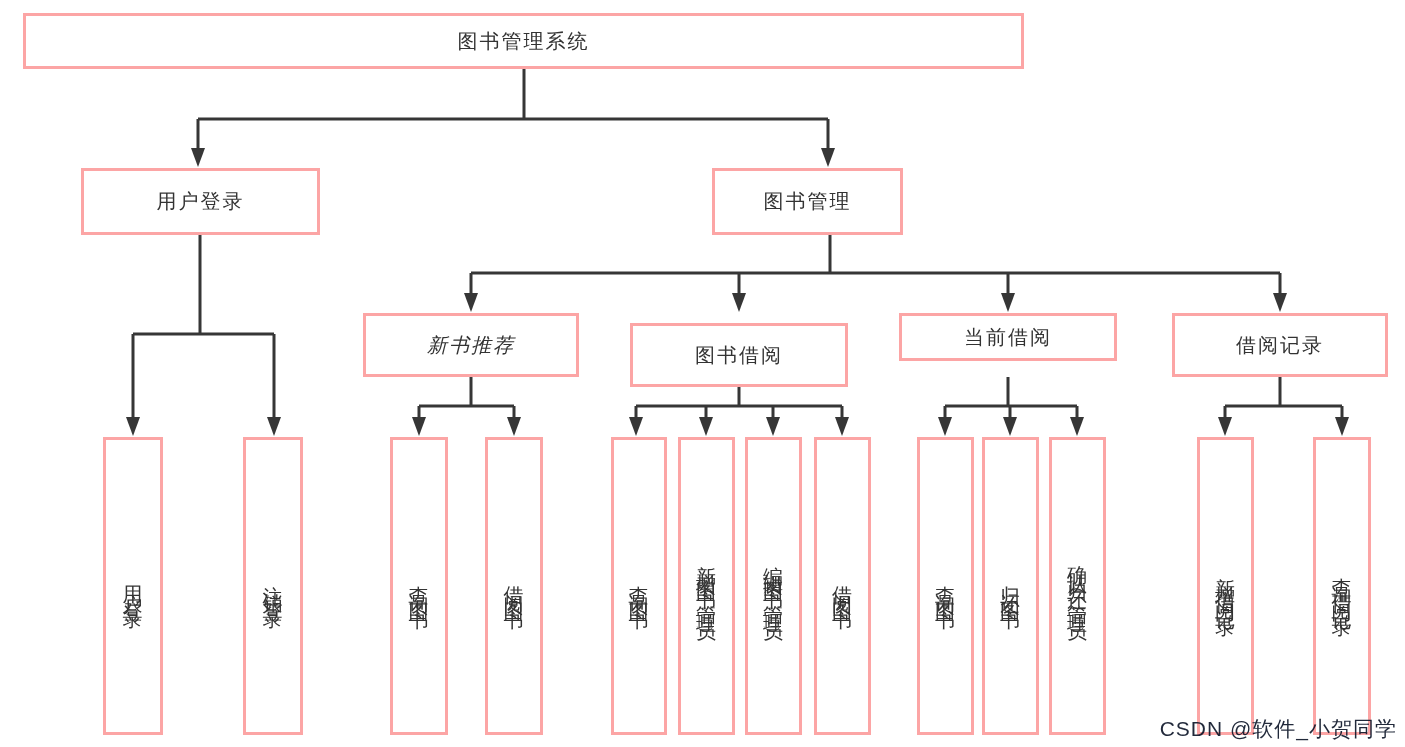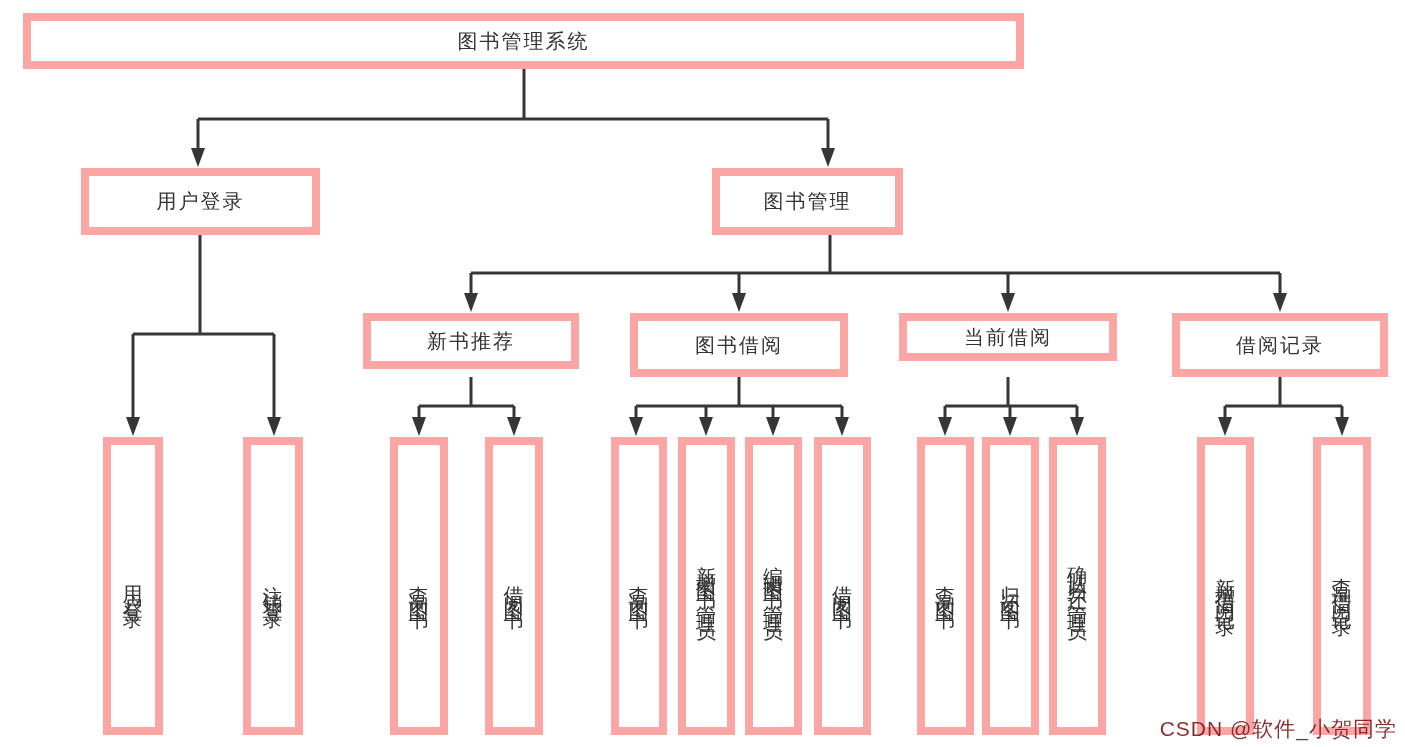--- a/index.html
+++ b/index.html
@@ -8,21 +8,21 @@
     background: #ffffff;
     font-family: "Liberation Sans", "DejaVu Sans", sans-serif;
     position: relative;
     overflow: hidden;
   }
   .stage { position: absolute; inset: 0; width: 1405px; height: 747px; }
   svg.connectors { position: absolute; left: 0; top: 0; z-index: 1; }
   .node {
     position: absolute;
     box-sizing: border-box;
-    border: 8px solid #fca5a5;
+    border: 3px solid #fca5a5;
     background: #ffffff;
     color: #333333;
     display: flex;
     align-items: center;
     justify-content: center;
     font-size: 20px;
     letter-spacing: 2px;
     z-index: 2;
     text-align: center;
   }
@@ -31,21 +31,21 @@
     text-orientation: mixed;
     letter-spacing: 8px;
     line-height: 1;
     padding: 4px 0;
   }
   .watermark {
     position: absolute;
     right: 8px;
     bottom: 4px;
     font-size: 21px;
-    color: #7f1d1d;
+    color: #0f172a;
     opacity: 0.92;
     letter-spacing: 1px;
     z-index: 3;
     white-space: nowrap;
   }
 </style>
 </head>
 <body>
 
 <div class="stage">
@@ -88,22 +88,22 @@
       <polygon points="1218,417 1232,417 1225,436"></polygon>
       <polygon points="1335,417 1349,417 1342,436"></polygon>
     </g>
   </svg>
 
   <div class="node" style="left:23px; top:13px; width:1001px; height:56px;">图书管理系统</div>
 
   <div class="node" style="left:81px; top:168px; width:239px; height:67px;">用户登录</div>
   <div class="node" style="left:712px; top:168px; width:191px; height:67px;">图书管理</div>
 
-  <div class="node" style="left:363px; top:313px; width:216px; height:56px;">新书推荐</div>
-  <div class="node" style="left:630px; top:313px; width:218px; height:64px;">图书借阅</div>
+  <div class="node" style="left:363px; top:313px; width:216px; height:64px;font-style:italic;">新书推荐</div>
+  <div class="node" style="left:630px; top:323px; width:218px; height:64px;">图书借阅</div>
   <div class="node" style="left:899px; top:313px; width:218px; height:48px;">当前借阅</div>
   <div class="node" style="left:1172px; top:313px; width:216px; height:64px;">借阅记录</div>
 
   <div class="node leaf" style="left:103px; top:437px; width:60px; height:298px;">用户登录</div>
   <div class="node leaf" style="left:243px; top:437px; width:60px; height:298px;">注销登录</div>
 
   <div class="node leaf" style="left:390px; top:437px; width:58px; height:298px;">查询图书</div>
   <div class="node leaf" style="left:485px; top:437px; width:58px; height:298px;">借阅图书</div>
 
   <div class="node leaf" style="left:611px; top:437px; width:56px; height:298px;">查询图书</div>

